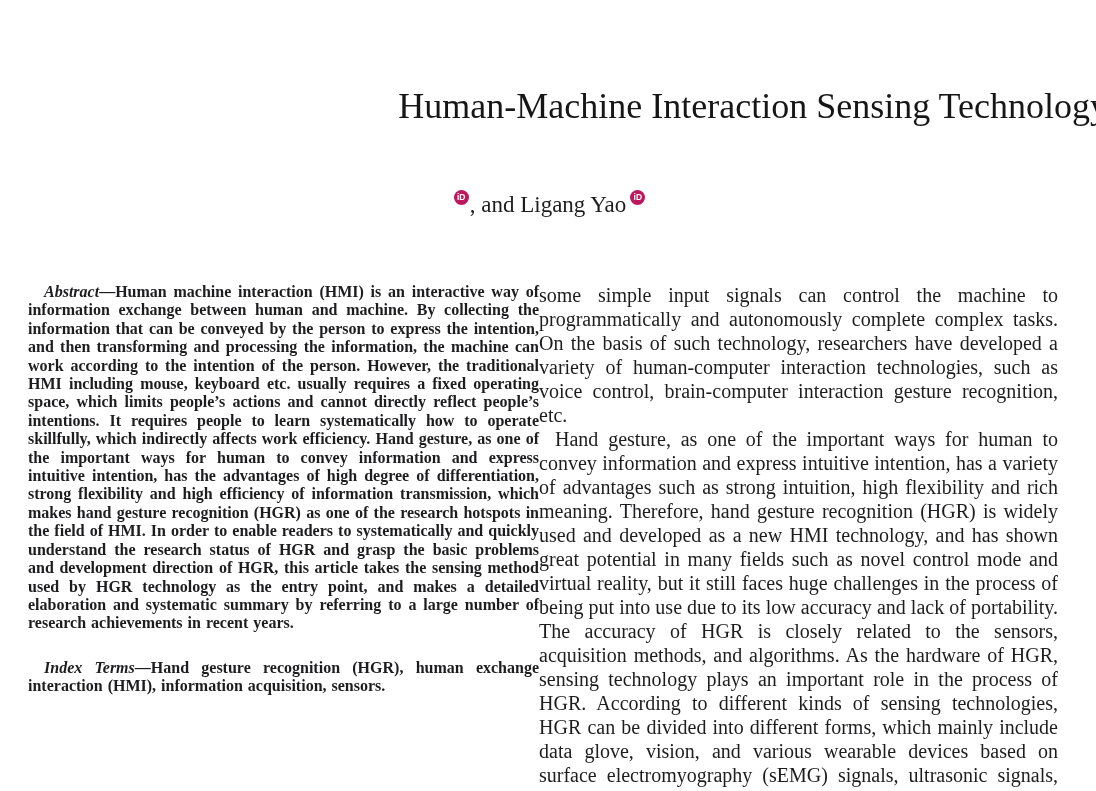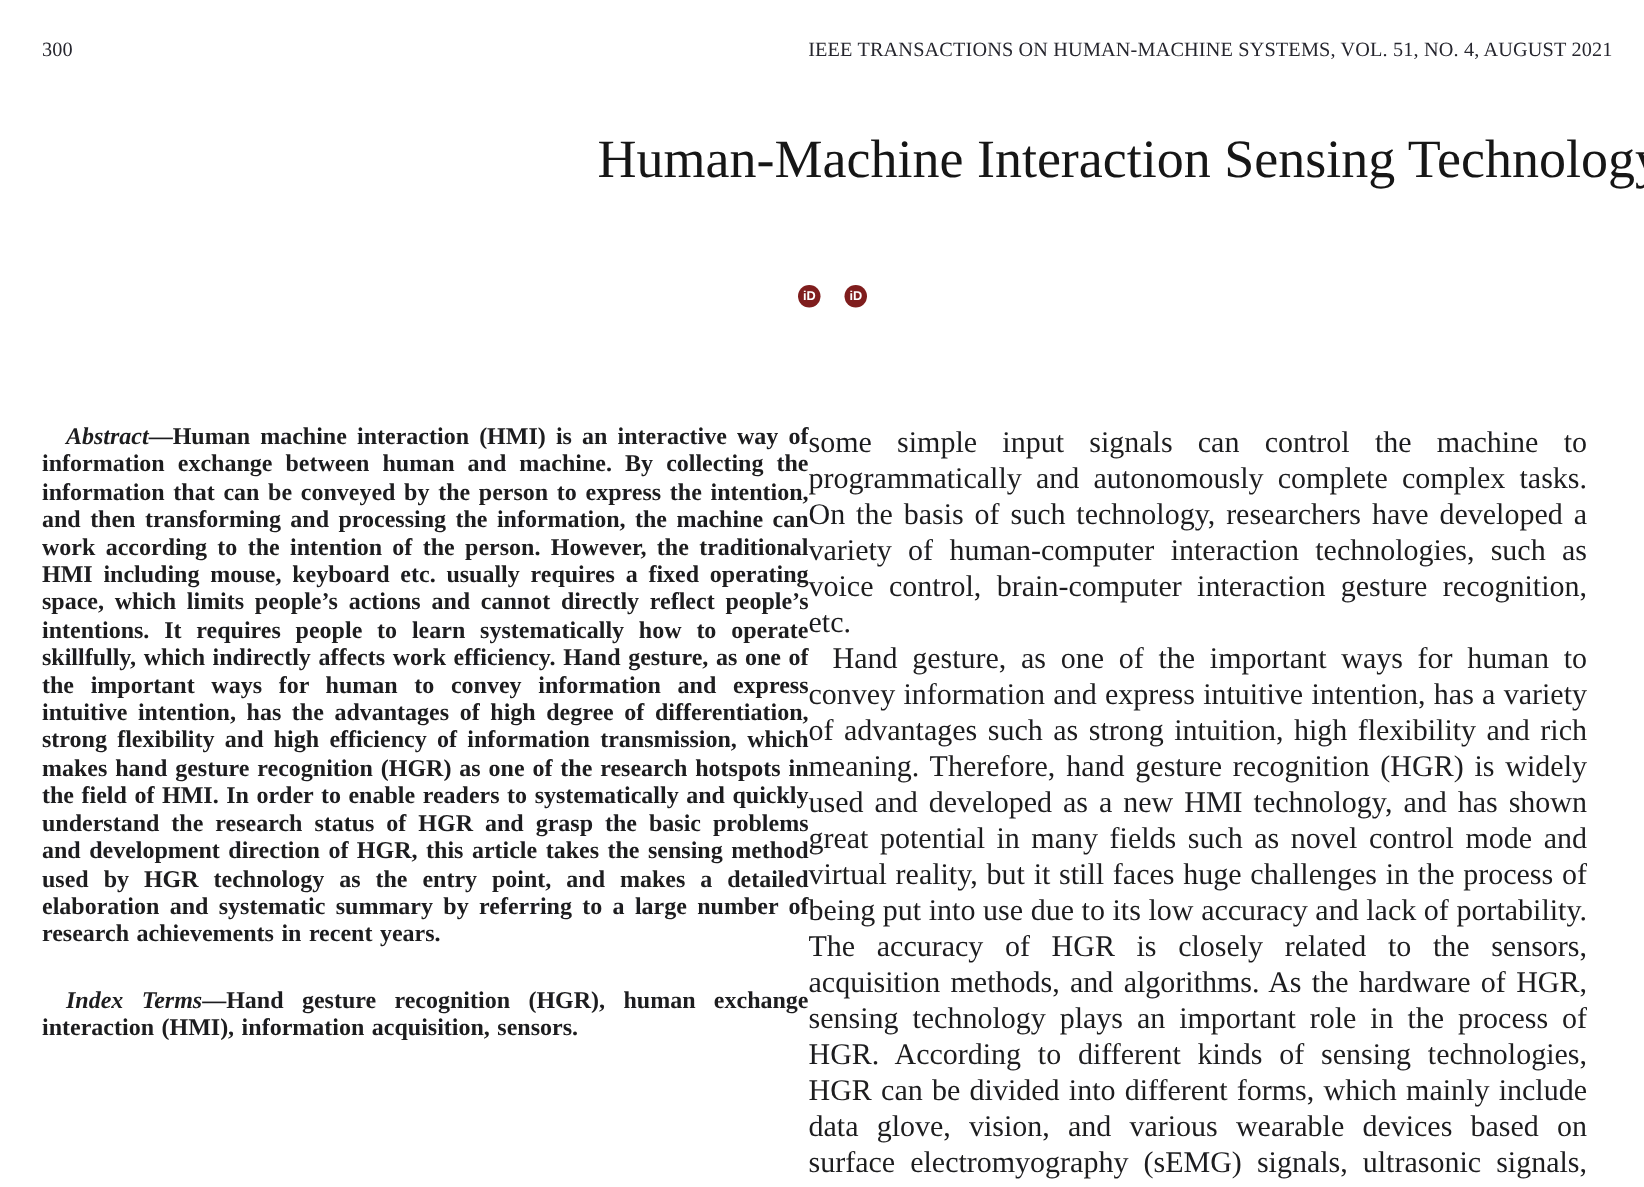--- a/index.html
+++ b/index.html
@@ -54,24 +54,24 @@
     left: 0;
     width: 100%;
     text-align: center;
     font-size: 23px;
     color: #1d1d1f;
   }
   .orcid {
     display: inline-block;
     width: 15px;
     height: 15px;
-    background: #7f1d1d;
+    background: #be185d;
     border-radius: 50%;
     vertical-align: 7px;
-    margin: 0 1px 0 15px;
+    margin: 0 1px 0 4px;
     position: relative;
     cursor: pointer;
   }
   .orcid-id {
     position: absolute;
     inset: 0;
     color: #ffffff;
     font-family: "Liberation Sans", sans-serif;
     font-size: 8.5px;
     font-weight: bold;
@@ -115,30 +115,26 @@
   }
   .body-par.no-indent {
     text-indent: 0;
   }
 </style>
 </head>
 <body>
 
 <div class="page">
 
-  <header class="running-head">
-    <span>300</span>
-    <span>IEEE TRANSACTIONS ON HUMAN-MACHINE SYSTEMS, VOL. 51, NO. 4, AUGUST 2021</span>
-  </header>
 
   <h1 class="title">
     <span class="title-line">Human-Machine Interaction Sensing Technology</span>
   </h1>
 
-  <div class="authors"><span class="orcid"><span class="orcid-id">iD</span></span><span class="orcid"><span class="orcid-id">iD</span></span></div>
+  <div class="authors"><span class="orcid"><span class="orcid-id">iD</span></span><span>, and Ligang Yao</span><span class="orcid"><span class="orcid-id">iD</span></span></div>
 
   <div class="col col-left">
     <p class="abstract"><span class="par-label">Abstract</span><span>—</span><span>Human machine interaction (HMI) is an interactive way of information exchange between human and machine. By collecting the information that can be conveyed by the person to express the intention, and then transforming and processing the information, the machine can work according to the intention of the person. However, the traditional HMI including mouse, keyboard etc. usually requires a fixed operating space, which limits people’s actions and cannot directly reflect people’s intentions. It requires people to learn systematically how to operate skillfully, which indirectly affects work efficiency. Hand gesture, as one of the important ways for human to convey information and express intuitive intention, has the advantages of high degree of differentiation, strong flexibility and high efficiency of information transmission, which makes hand gesture recognition (HGR) as one of the research hotspots in the field of HMI. In order to enable readers to systematically and quickly understand the research status of HGR and grasp the basic problems and development direction of HGR, this article takes the sensing method used by HGR technology as the entry point, and makes a detailed elaboration and systematic summary by referring to a large number of research achievements in recent years.</span></p>
     <p class="abstract index-terms"><span class="par-label">Index Terms</span><span>—</span><span>Hand gesture recognition (HGR), human exchange interaction (HMI), information acquisition, sensors.</span></p>
   </div>
 
   <div class="col col-right">
     <p class="body-par no-indent">some simple input signals can control the machine to programmatically and autonomously complete complex tasks. On the basis of such technology, researchers have developed a variety of human-computer interaction technologies, such as voice control, brain-computer interaction gesture recognition, etc.</p>
     <p class="body-par">Hand gesture, as one of the important ways for human to convey information and express intuitive intention, has a variety of advantages such as strong intuition, high flexibility and rich meaning. Therefore, hand gesture recognition (HGR) is widely used and developed as a new HMI technology, and has shown great potential in many fields such as novel control mode and virtual reality, but it still faces huge challenges in the process of being put into use due to its low accuracy and lack of portability. The accuracy of HGR is closely related to the sensors, acquisition methods, and algorithms. As the hardware of HGR, sensing technology plays an important role in the process of HGR. According to different kinds of sensing technologies, HGR can be divided into different forms, which mainly include data glove, vision, and various wearable devices based on surface electromyography (sEMG) signals, ultrasonic signals, etc. This article mainly reviews the sensing technology and sensors, which are now used in HGR</p>
   </div>

